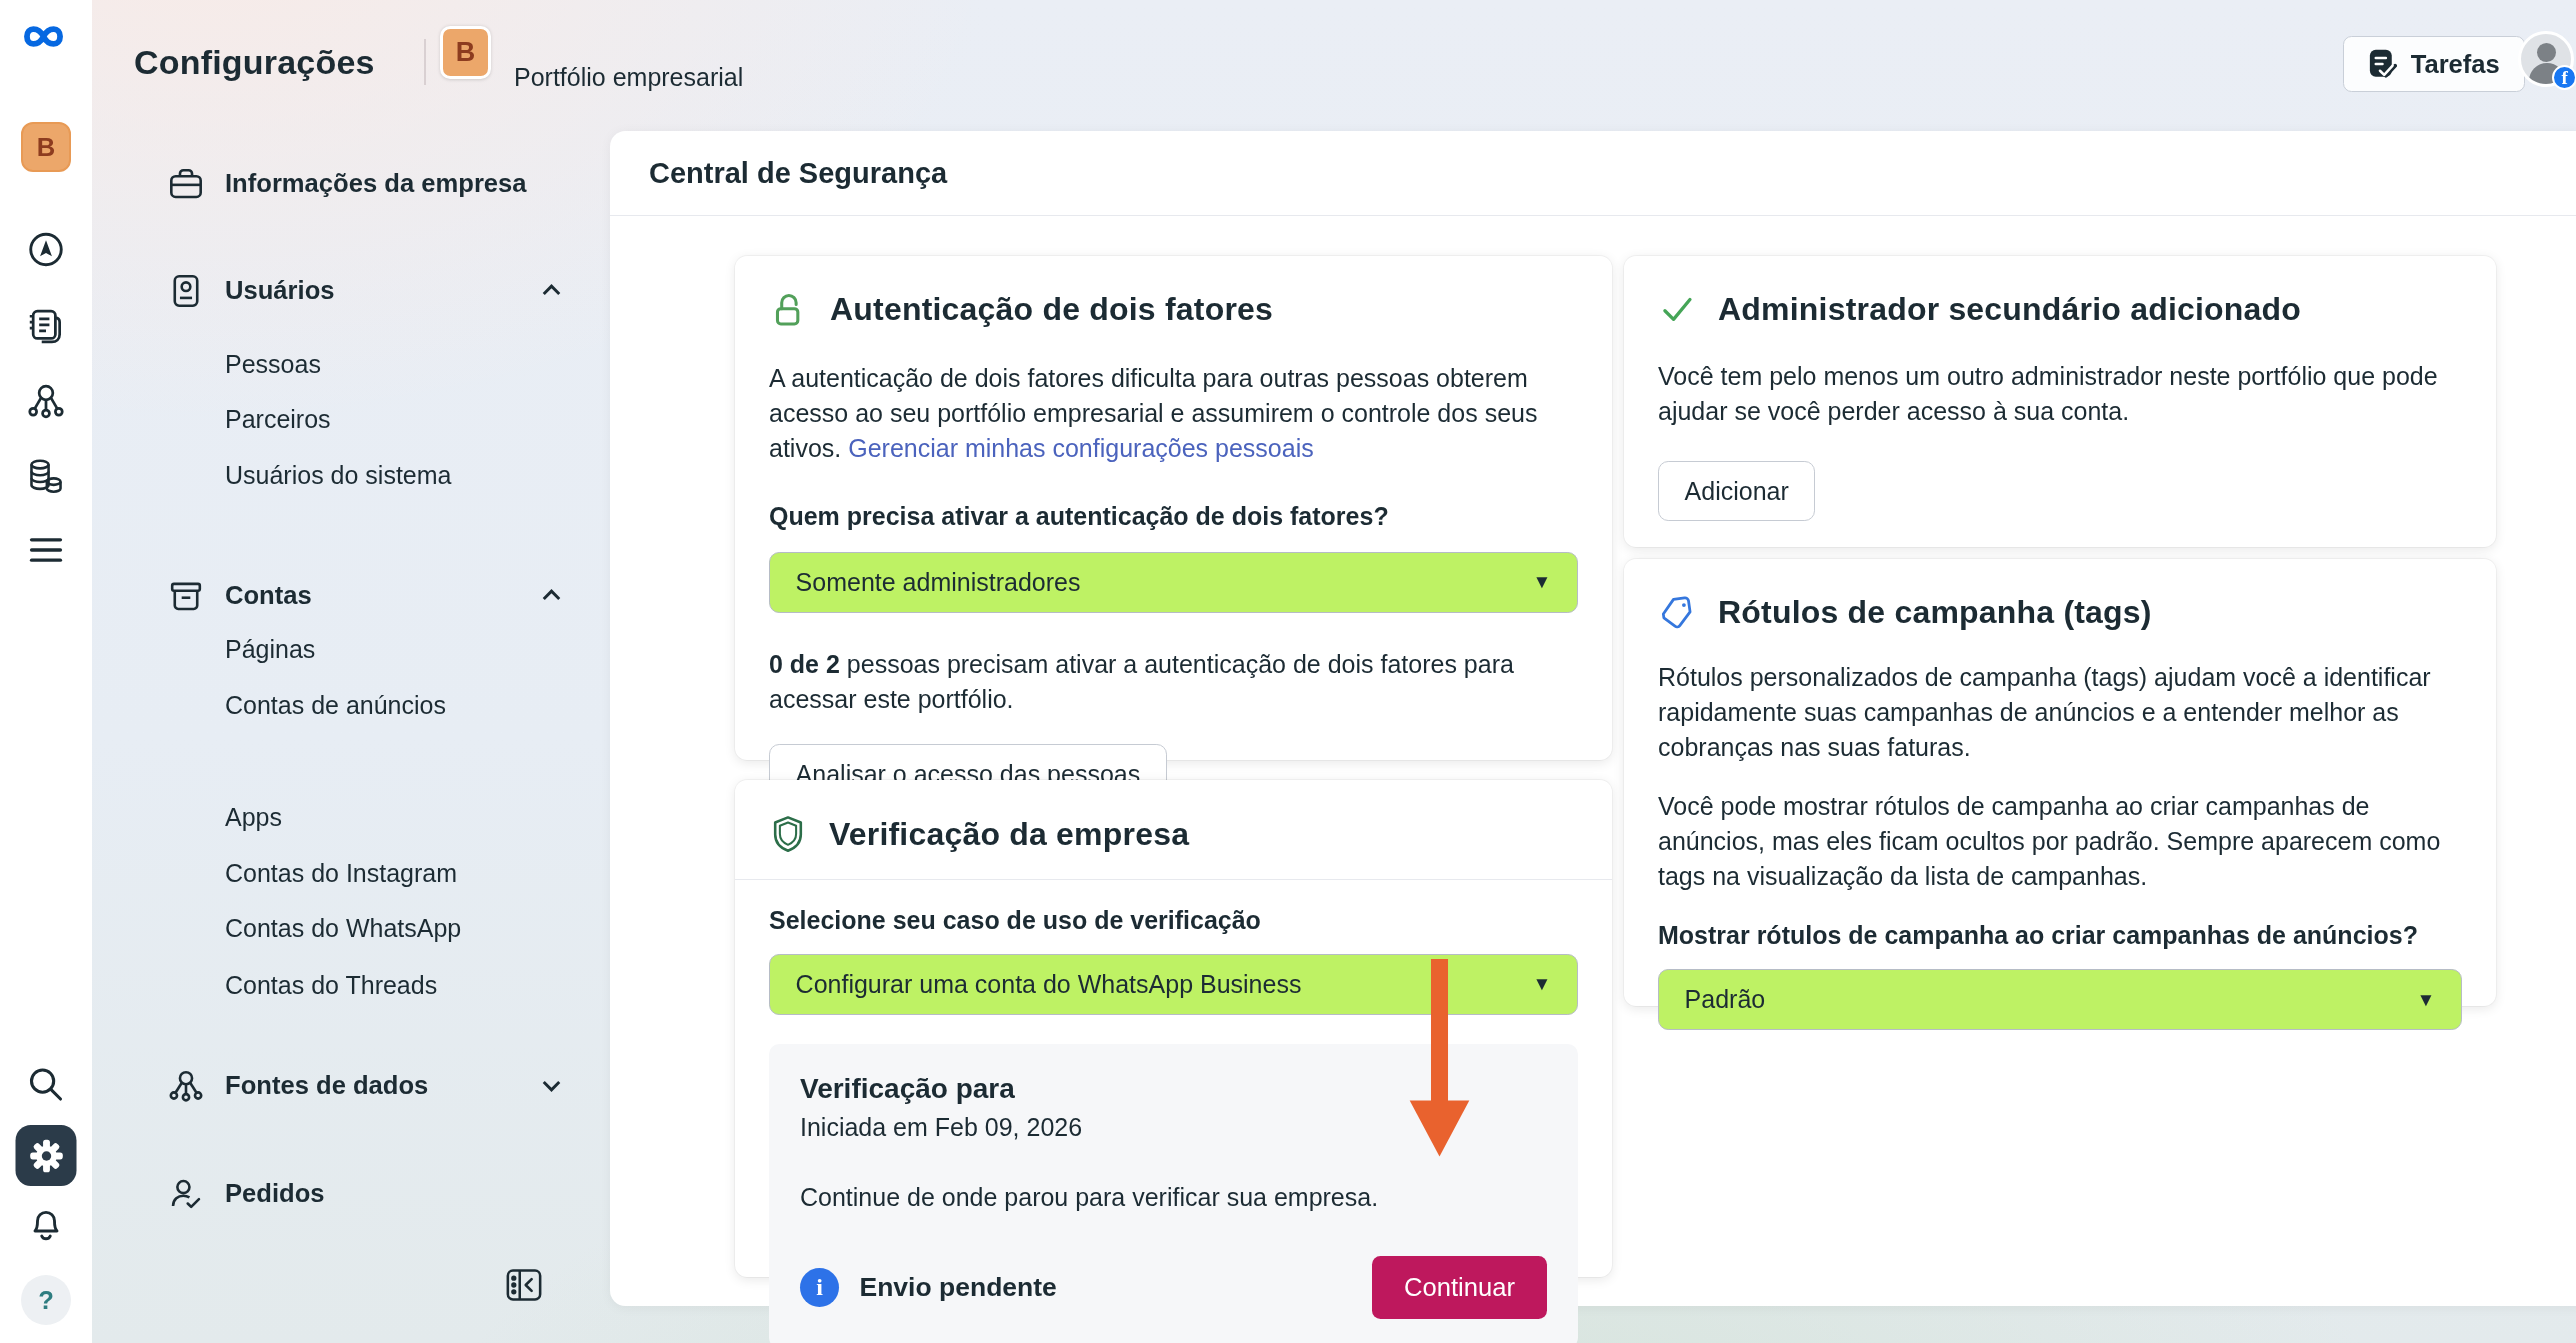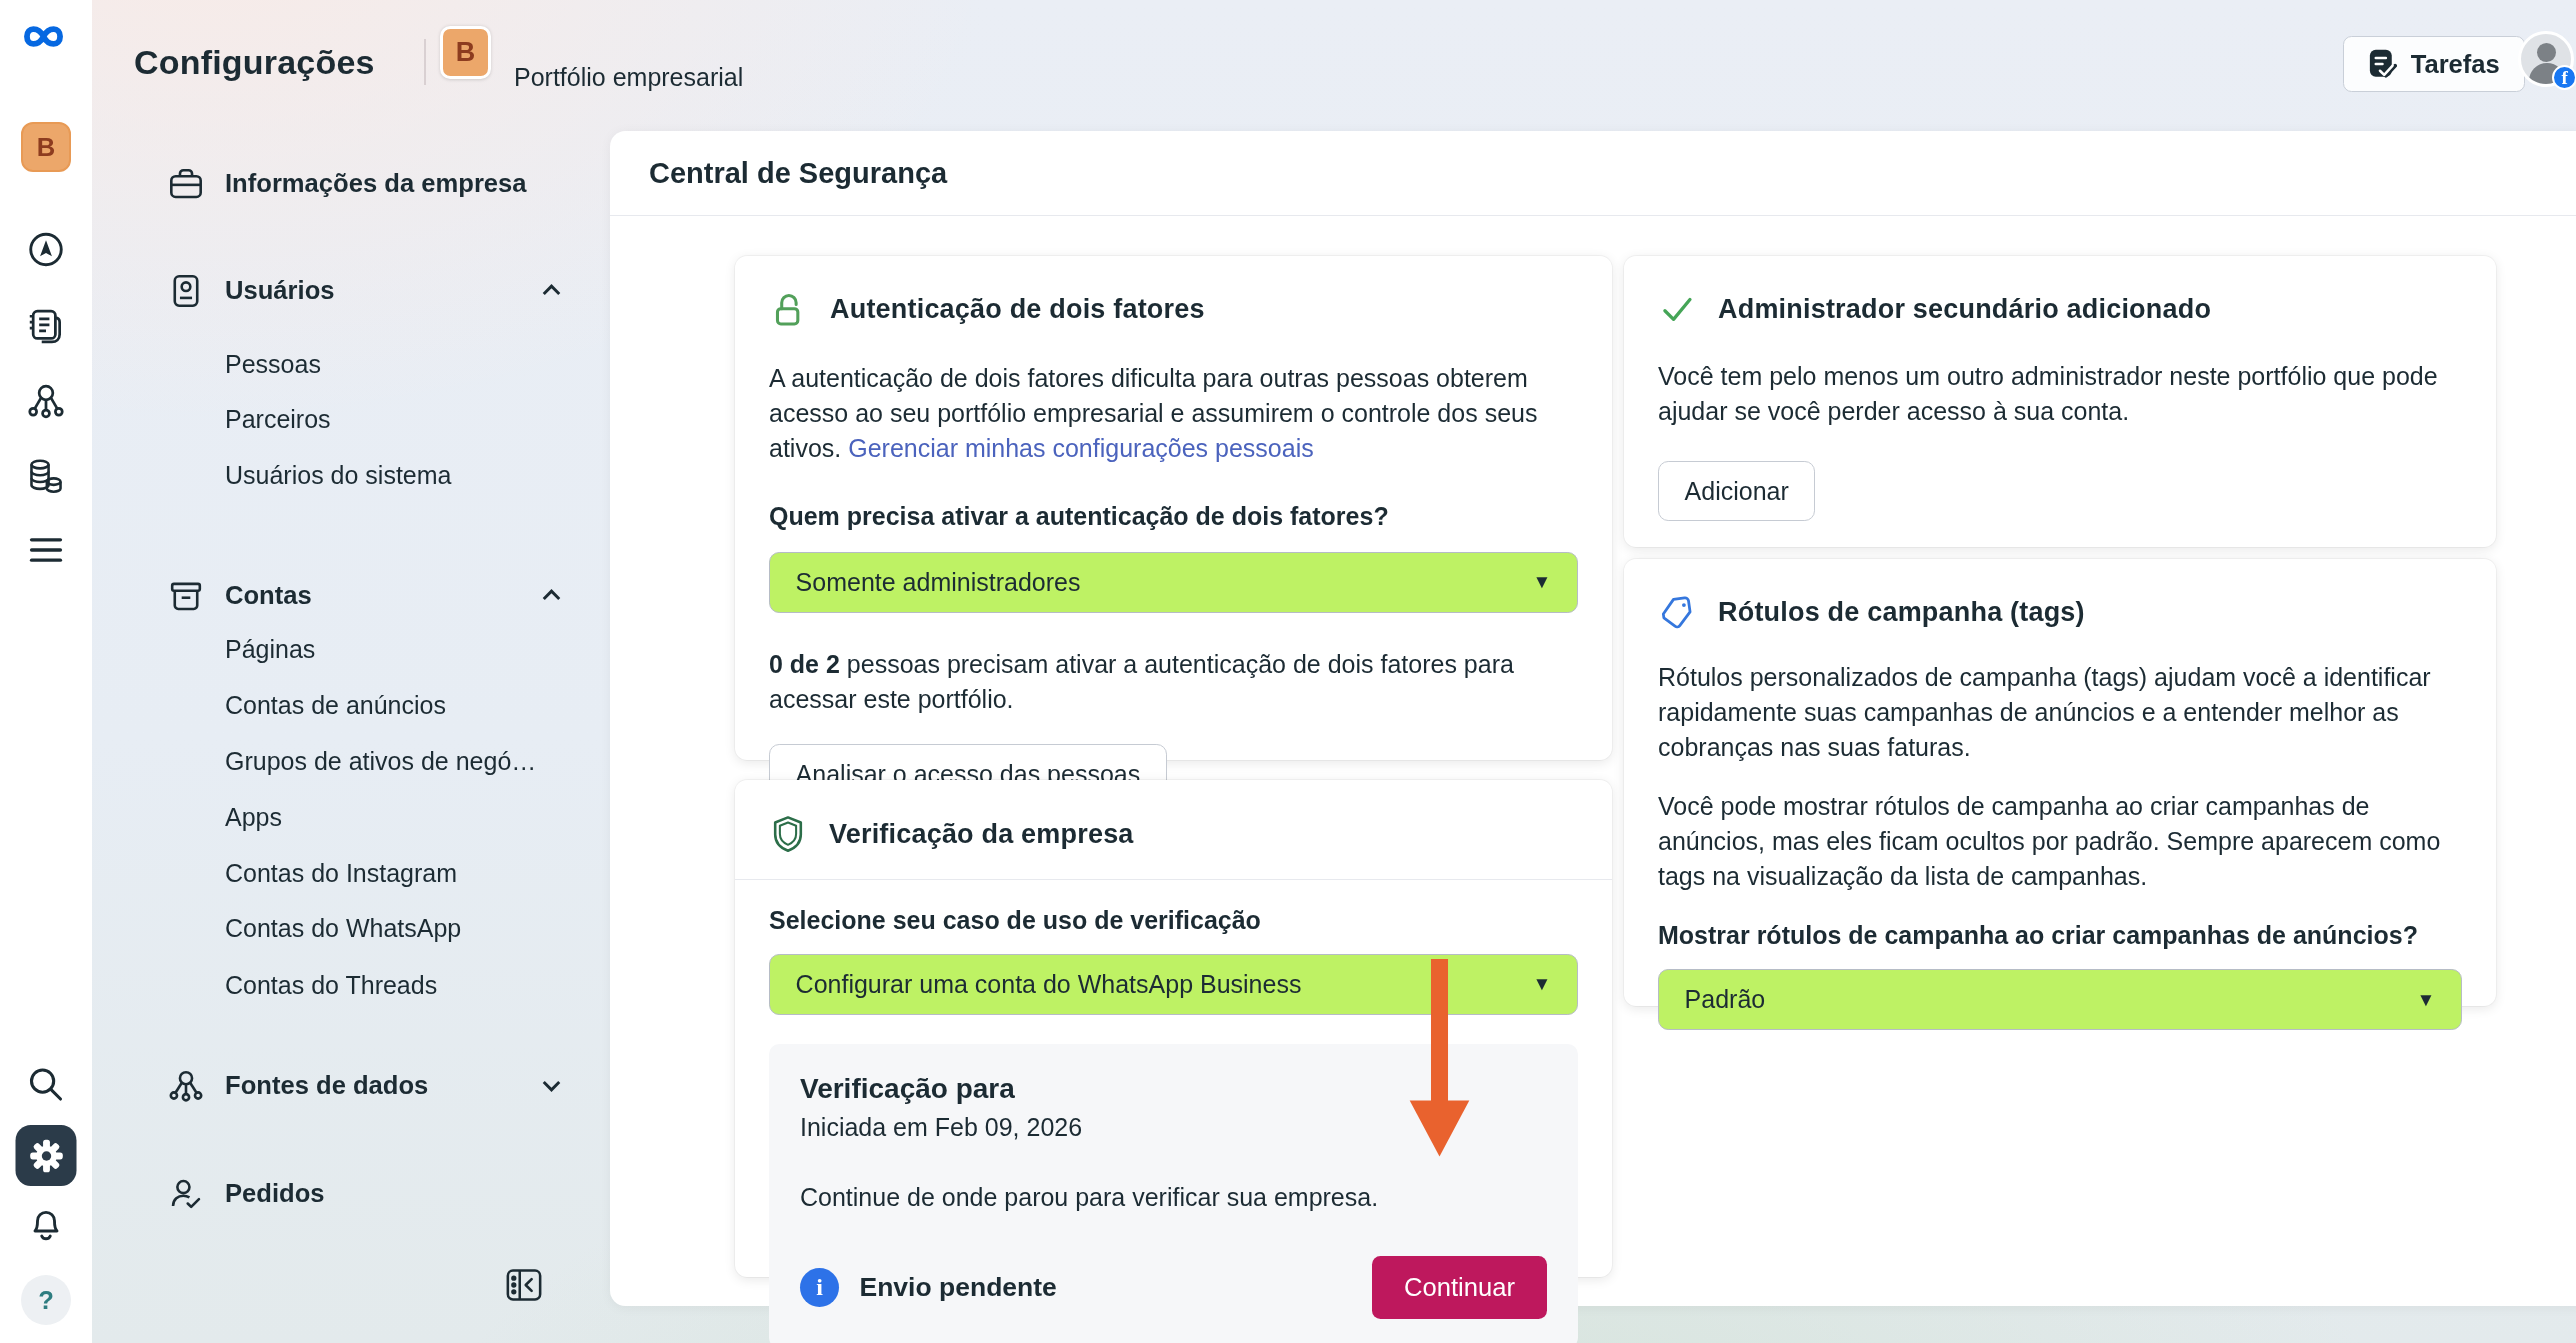--- a/index.html
+++ b/index.html
@@ -90,21 +90,21 @@
     height: 85px; display: flex; align-items: center; padding-left: 39px;
     border-bottom: 1.7px solid #e7e9ee;
     font-size: 29px; font-weight: 700;
   }
   .card {
     position: absolute; background: #ffffff; border-radius: 12px;
     box-shadow: 0 0 0 0.9px rgba(0,0,0,.04), 0 2.6px 12px rgba(0,0,0,.09);
     padding: 34px;
   }
   .card-title-row { display: flex; align-items: center; gap: 22px; }
-  .card-title { font-size: 27px; font-weight: 700; letter-spacing: 0.2px; text-align: right; }
+  .card-title { font-size: 32px; font-weight: 700; letter-spacing: 0.2px; text-align: right; }
   .para { font-size: 25px; line-height: 35px; }
   .blink { color: #4b63bd; text-decoration: none; cursor: pointer; }
   .q-label { font-size: 25px; font-weight: 700; }
   .select {
     height: 61px; border: 1.7px solid #b6bcc6; border-radius: 10.2px; background: #bef264;
     display: flex; align-items: center; padding: 0 25.6px; cursor: pointer;
   }
   .select .val { font-size: 25px; flex: 1; }
   .select .caret { font-size: 19px; color: #1c2b33; }
   .btn-outline {
@@ -285,23 +285,20 @@
     <svg class="chev" viewBox="0 0 36 36" fill="none" stroke="#1c2b33" stroke-width="3.4">
       <polyline points="9,22 18,13 27,22"></polyline>
     </svg>
   </div>
   <div class="side-item" style="top:623px">
     <span class="lbl sub">Páginas</span>
   </div>
   <div class="side-item" style="top:679px">
     <span class="lbl sub">Contas de anúncios</span>
   </div>
-  <div class="side-item" style="top:735px">
-    <span class="lbl sub">Grupos de ativos de negó…</span>
-  </div>
   <div class="side-item" style="top:791px">
     <span class="lbl sub">Apps</span>
   </div>
   <div class="side-item" style="top:847px">
     <span class="lbl sub">Contas do Instagram</span>
   </div>
   <div class="side-item" style="top:902px">
     <span class="lbl sub">Contas do WhatsApp</span>
   </div>
   <div class="side-item" style="top:959px">

